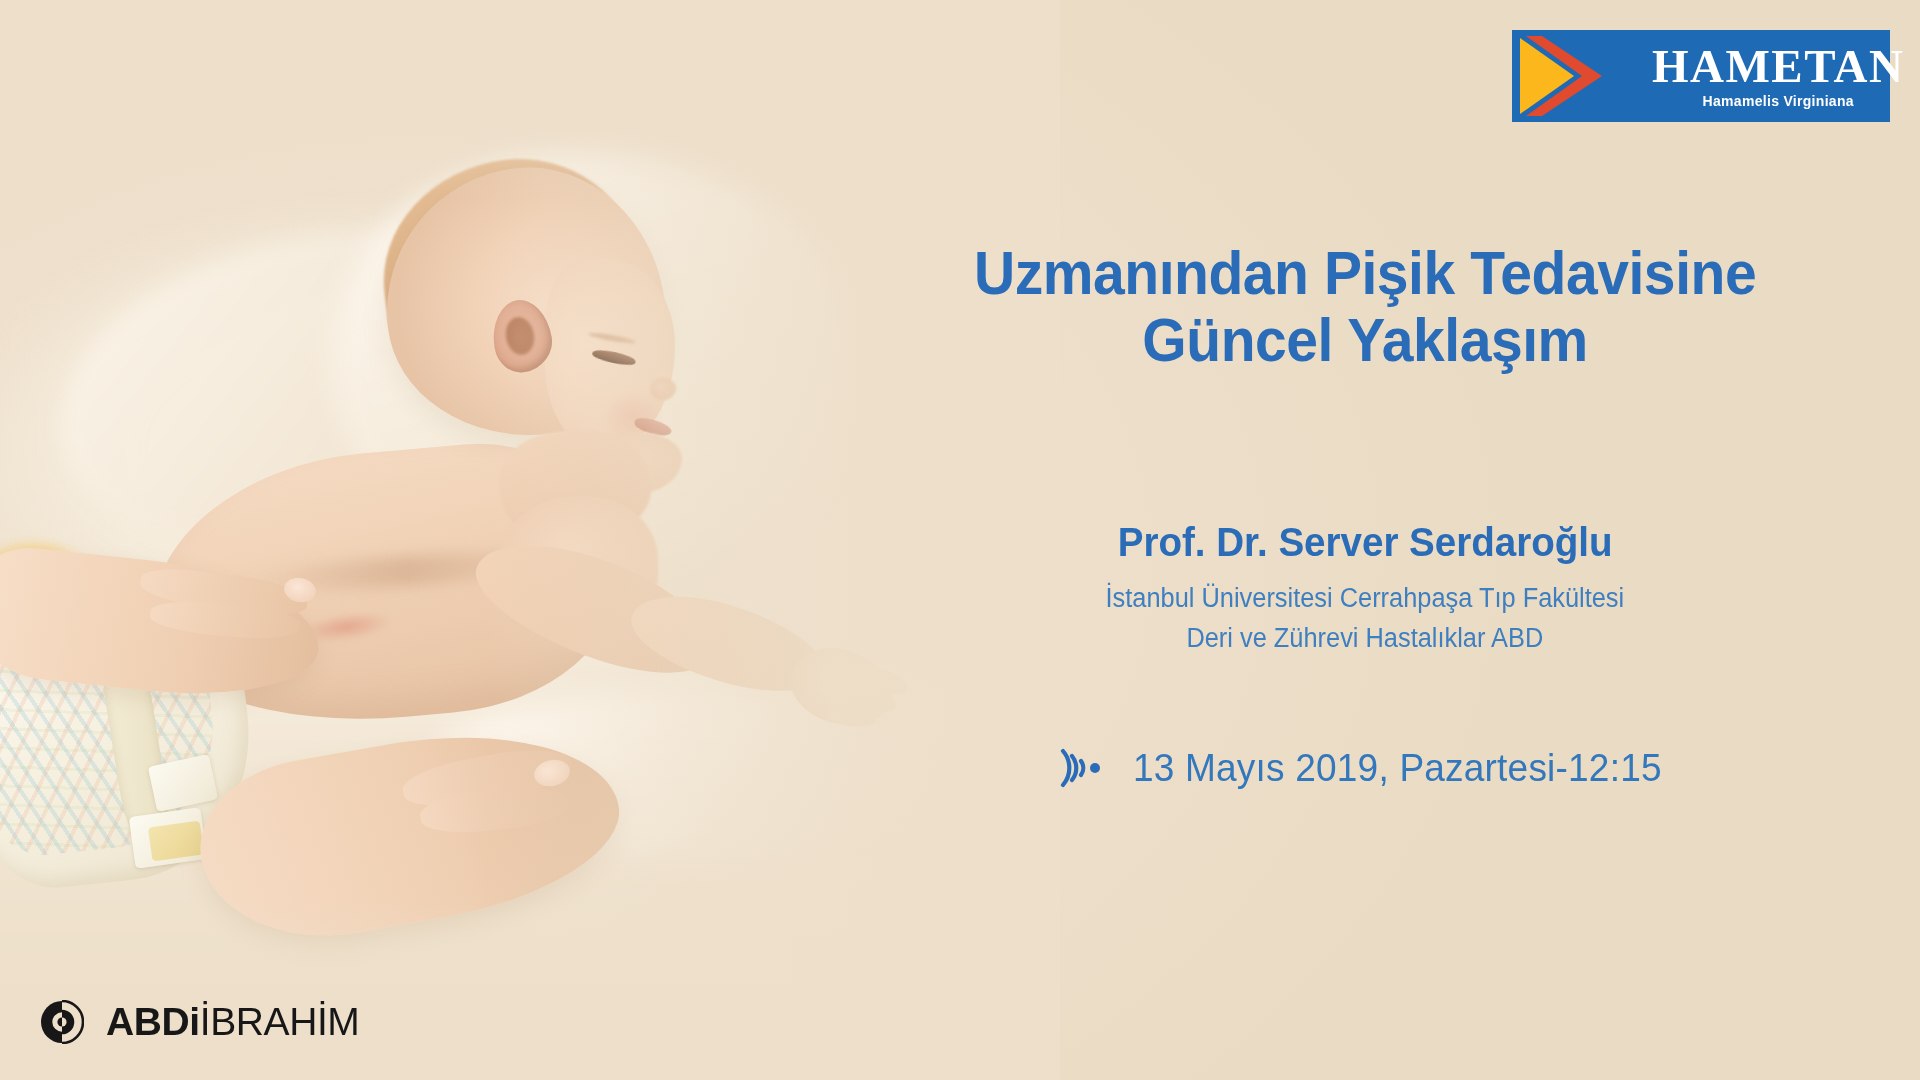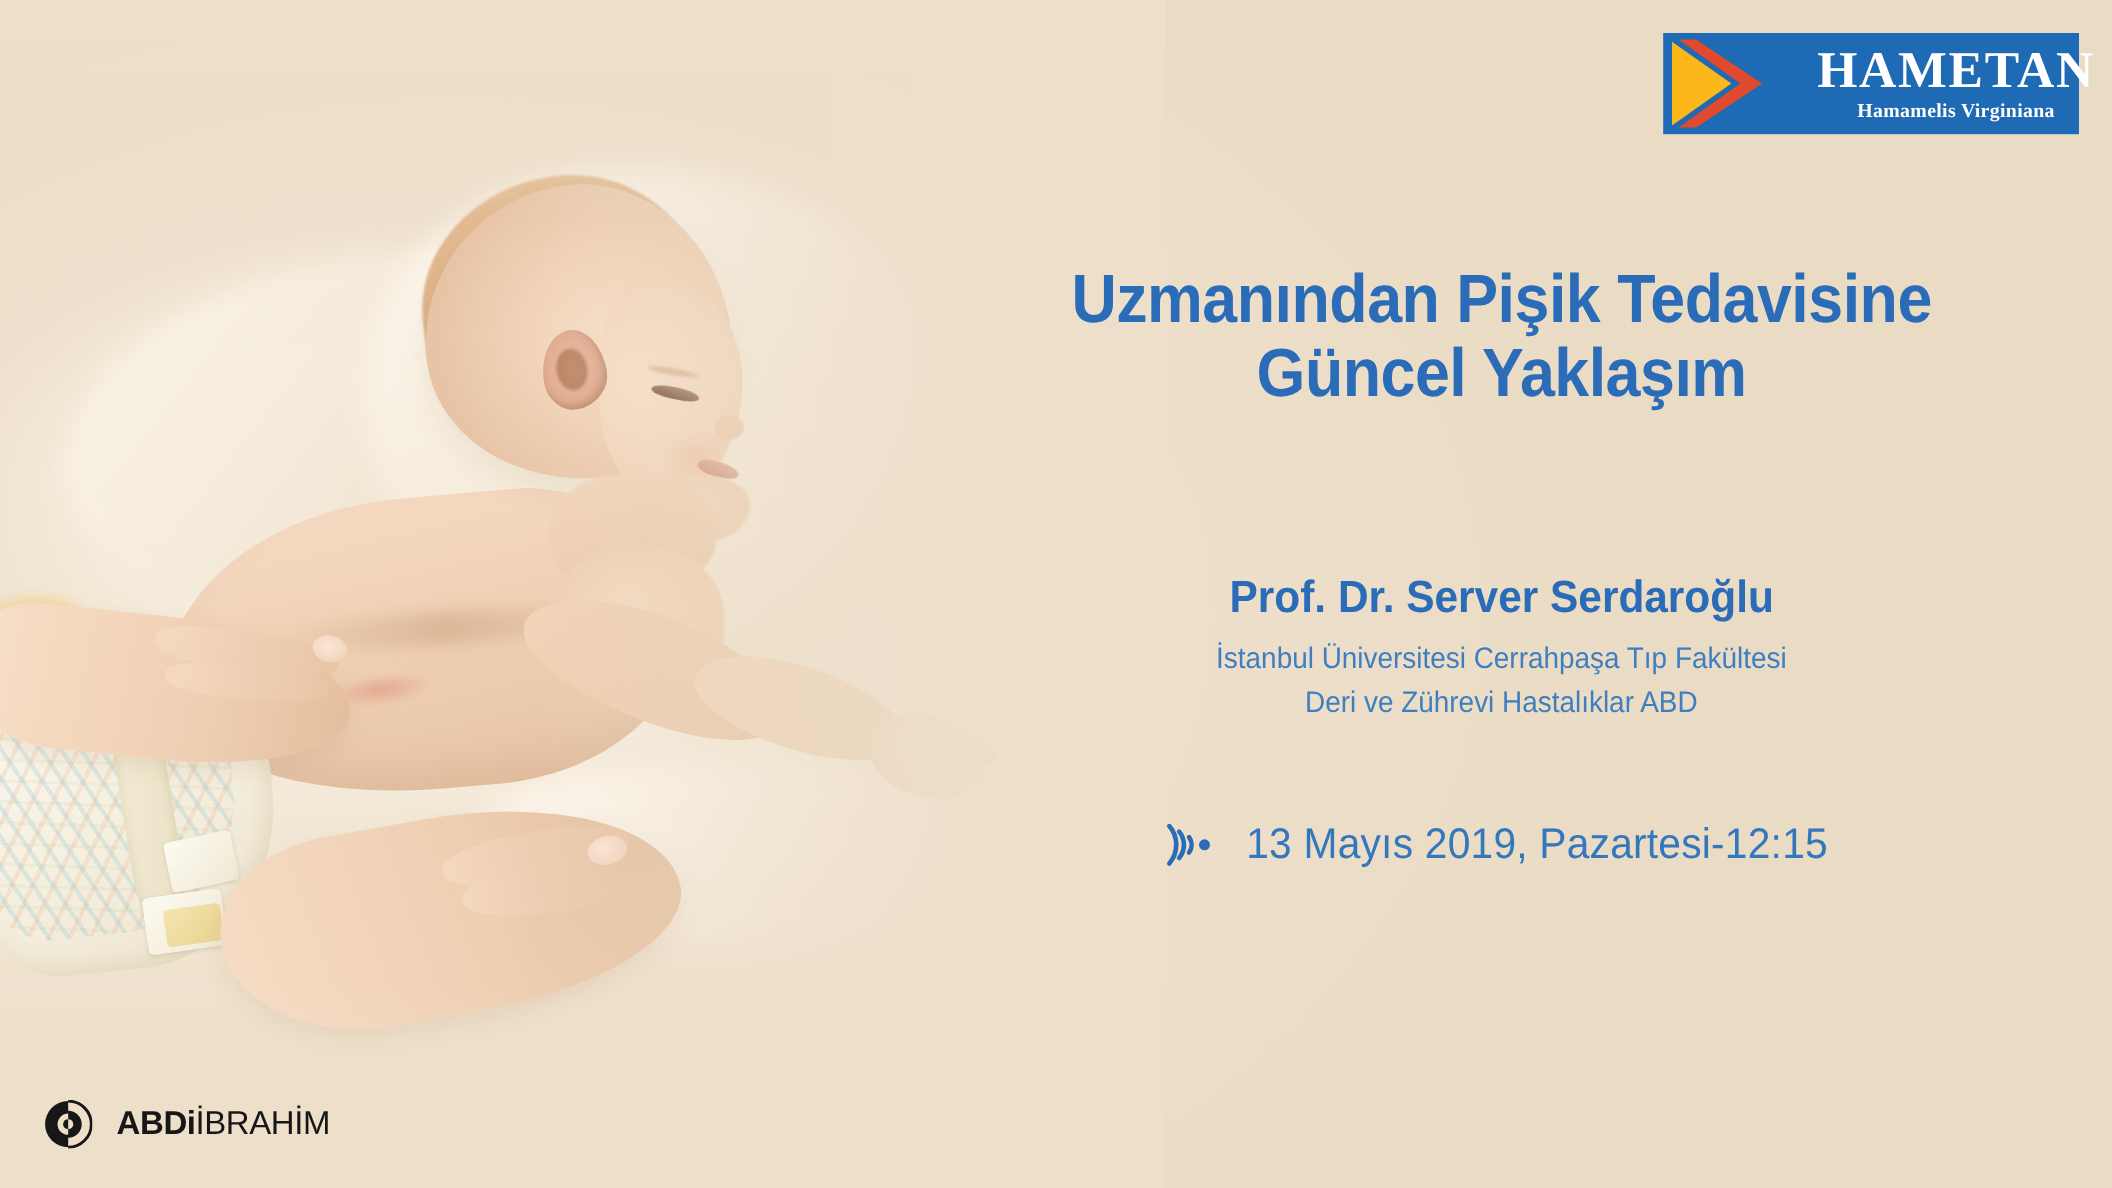--- a/index.html
+++ b/index.html
@@ -286,22 +286,22 @@
   .hametan-words{
     flex:1;display:flex;flex-direction:column;align-items:center;
     justify-content:center;padding-right:14px;margin-left:36px;
   }
   .hametan-name{
     font-family:"Liberation Serif", serif;
     font-weight:700;font-size:47px;line-height:.98;color:#FFFFFF;
     letter-spacing:1.5px;
   }
   .hametan-sub{
-    font-family:Liberation Serif, serif;
-    font-weight:700;font-size:18px;color:#FFFFFF;letter-spacing:.3px;
+    font-family:Liberation Sans, sans-serif;
+    font-weight:700;font-size:14px;color:#FFFFFF;letter-spacing:.3px;
     margin-top:3px;
   }
 
   
   .content{
     position:absolute;left:860px;top:12px;width:1010px;height:1080px;
     display:flex;flex-direction:column;align-items:center;
     text-align:center;
   }
   .title{
@@ -334,21 +334,21 @@
     transform:scaleX(.95);
   }
 
   
   .abdi{
     position:absolute;left:40px;top:1000px;
     display:flex;align-items:center;gap:22px;
   }
   .abdi-mark{flex:0 0 auto;display:block;}
   .abdi-word{
-    font-family:"Liberation Sans", sans-serif;font-size:30px;
+    font-family:"Liberation Sans", sans-serif;font-size:39px;
     color:#171717;letter-spacing:-.4px;white-space:nowrap;
   }
   .abdi-bold{font-weight:700;}
   .abdi-light{font-weight:400;}
 </style>
 </head>
 <body>
 
 <div class="slide">
 

